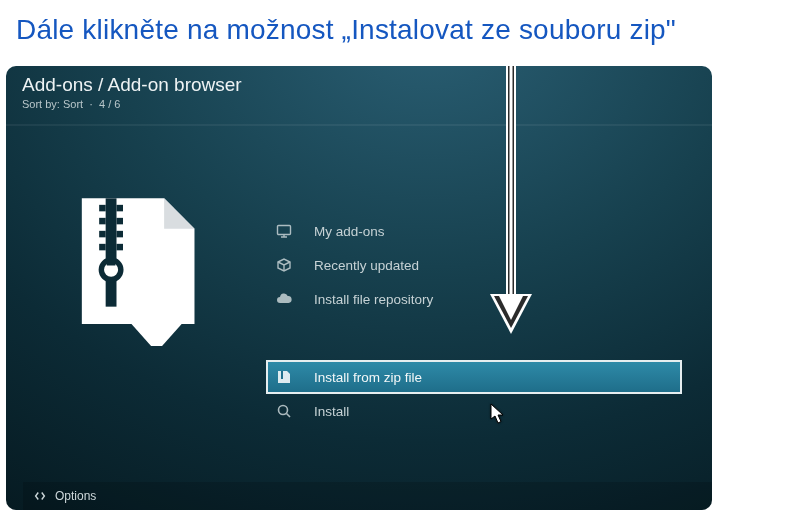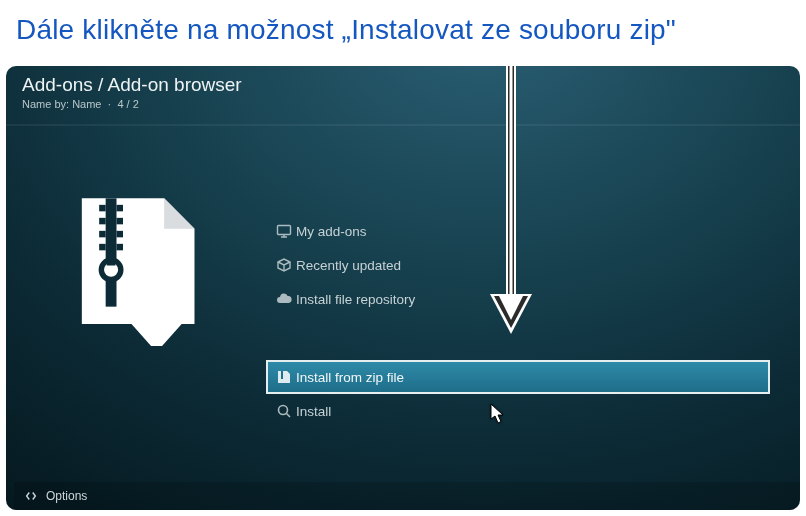--- a/index.html
+++ b/index.html
@@ -5,21 +5,21 @@
   * { box-sizing: border-box; margin: 0; padding: 0; }
   html, body { width: 806px; height: 516px; overflow: hidden; font-family: Arial, Helvetica, sans-serif; }
   .frame {
     width: 806px; height: 516px; background: #fff; position: relative;
   }
   .caption {
     width: 806px; height: 66px; color: #1557c0; font-size: 28px; font-weight: 400;
     padding: 14px 16px 0 16px; letter-spacing: 0.2px;
   }
   .screenshot {
-    position: absolute; left: 6px; top: 66px; width: 794px; height: 444px;
+    position: absolute; left: 6px; top: 66px; width: 706px; height: 444px;
     border-radius: 10px; overflow: hidden;
     background: radial-gradient(ellipse 900px 700px at 60% -10%, #2a5f74 0%, #17414f 35%, #0c2b36 60%, #061a21 85%, #03101a 100%);
   }
   .topbar {
     position: relative; height: 58px; width: 100%;
     display: flex; align-items: flex-start; justify-content: space-between;
     padding: 8px 18px 0 16px; color: #e8eef0;
   }
   .bc-wrap { display: flex; flex-direction: column; }
   .breadcrumb { font-size: 19px; font-weight: 400; color: #eef3f4; }
@@ -31,33 +31,33 @@
   .leftpane {
     width: 260px; display:flex; align-items:flex-start; justify-content:center;
     padding-top: 70px;
   }
   .ziplogo { width: 130px; height: 150px; color: #fff; }
   
   .menupane {
     flex:1; padding-top: 90px; padding-right: 30px;
   }
   .menu-item {
-    height: 34px; display:flex; align-items:center; gap: 4px;
+    height: 34px; display:flex; align-items:center; gap: 22px;
     padding: 0 10px 0 8px; color: #c6d2d5; font-size: 13.5px;
     border: 2px solid transparent; cursor: pointer; position: relative;
   }
   .menu-item.selected {
     background: linear-gradient(#2e8aa8, #1f6e8a);
     border: 2px solid #e6eef0; color: #f2f7f8; margin-top: 44px;
   }
   .menu-icon { width: 16px; height: 16px; flex: 0 0 16px; display:flex; align-items:center; justify-content:center; opacity:0.85;}
   .menu-icon svg { width:16px; height:16px; }
 
   .footer {
-    position: absolute; left:8px; bottom:0; width:100%; height:28px;
+    position: absolute; left:17px; bottom:0; width:100%; height:28px;
     display:flex; align-items:center; padding: 0 10px; gap:8px; color:#cdd7da;
     font-size: 12px; background: rgba(0,0,0,0.15);
   }
   .footer .ficon { width:14px; height:14px; display:flex; align-items:center; justify-content:center;}
   
   .arrow-annot {
     position: absolute; left: 480px; top: -30px; width: 50px; height: 340px;
     pointer-events:none;
   }
   .arrow-annot svg { width:100%; height:100%; overflow:visible; }
@@ -73,23 +73,23 @@
 <div class="frame">
 
   <div class="caption">Dále klikněte na možnost „Instalovat ze souboru zip"</div>
 
   <div class="screenshot">
 
     <div class="topbar">
       <div class="bc-wrap">
         <div class="breadcrumb">Add-ons / Add-on browser</div>
         <div class="sortline">
-          <span>Name by: Name</span>
+          <span>Sort by: Sort</span>
           <span>&nbsp;·&nbsp;</span>
-          <span>4 / 2</span>
+          <span>4 / 6</span>
         </div>
       </div>
     </div>
     <div class="rule"></div>
 
     <div class="body">
       <div class="leftpane">
         <div class="ziplogo">
           <svg viewBox="0 0 120 140">
 

